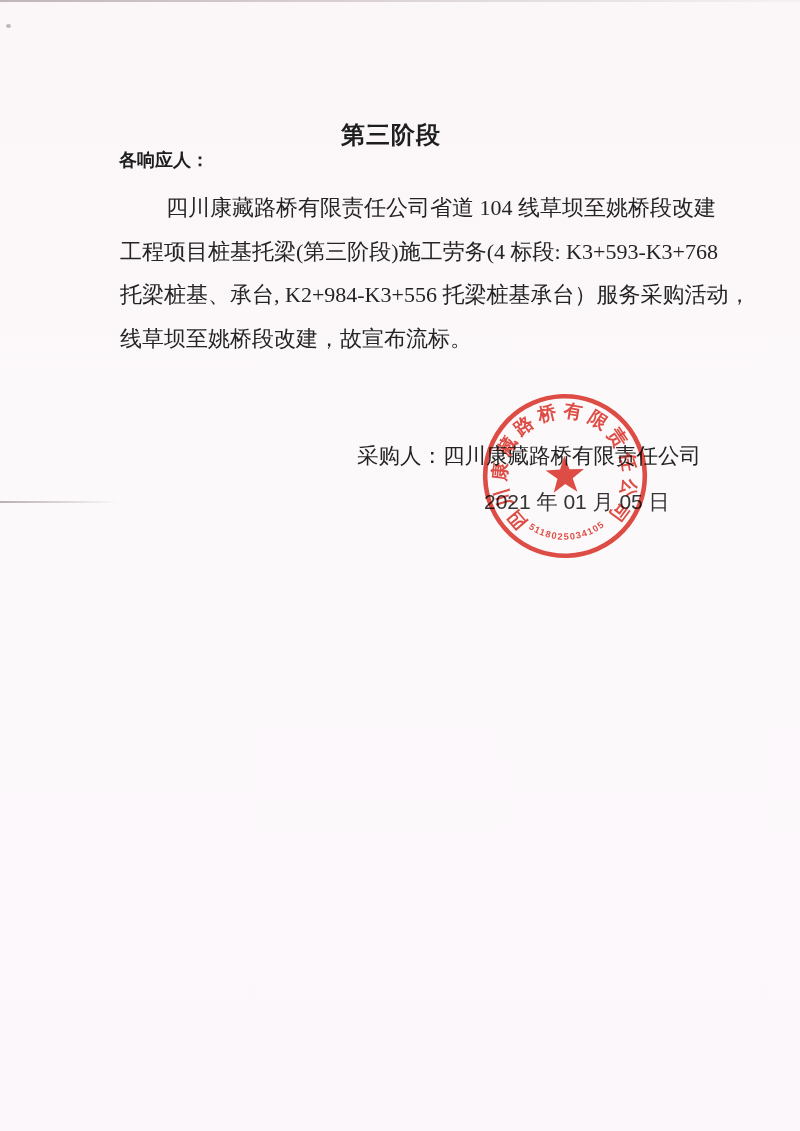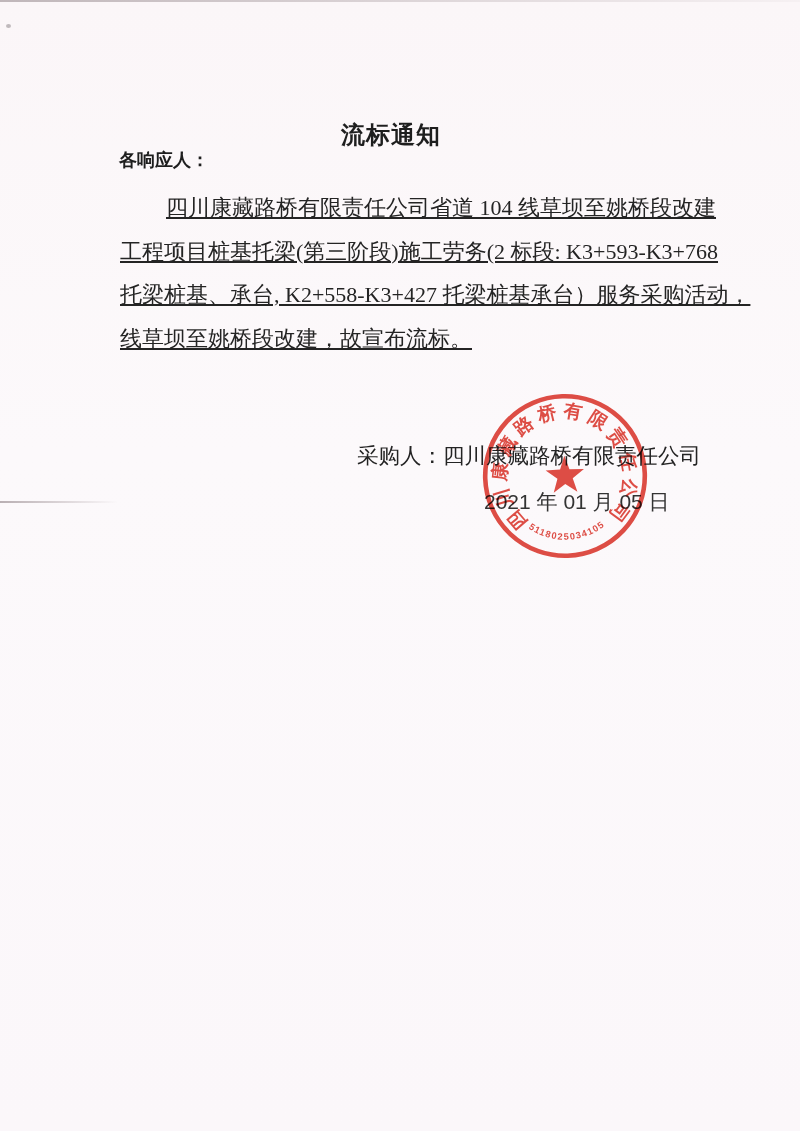--- a/index.html
+++ b/index.html
@@ -54,21 +54,21 @@
     color: #1e1e1e;
   }
   .body-para {
     position: absolute;
     top: 186px; left: 120px;
     width: 572px;
     font-size: 22px;
     line-height: 43.5px;
     color: #242424;
   }
-  .body-line { white-space: nowrap; text-decoration: underline; }
+  .body-line { white-space: nowrap; }
   .body-line.indent { text-indent: 46px; }
   .sig-line {
     position: absolute;
     top: 441px; left: 357px;
     font-size: 21.5px;
     color: #242424;
     white-space: nowrap;
   }
   .date-line {
     position: absolute;
@@ -100,28 +100,28 @@
   }
 </style>
 </head>
 <body>
 
 <div class="page">
 
   <div class="top-edge-line"></div>
   <div class="speck"></div>
 
-  <h1 class="doc-title">流标通知</h1>
+  <h1 class="doc-title">第三阶段</h1>
 
   <div class="salutation">各响应人：</div>
 
   <div class="body-para">
     <div class="body-line indent">四川康藏路桥有限责任公司省道 104 线草坝至姚桥段改建</div>
-    <div class="body-line">工程项目桩基托梁(第三阶段)施工劳务(2 标段: K3+593-K3+768</div>
-    <div class="body-line">托梁桩基、承台, K2+558-K3+427 托梁桩基承台）服务采购活动，</div>
+    <div class="body-line">工程项目桩基托梁(第三阶段)施工劳务(4 标段: K3+593-K3+768</div>
+    <div class="body-line">托梁桩基、承台, K2+984-K3+556 托梁桩基承台）服务采购活动，</div>
     <div class="body-line">线草坝至姚桥段改建，故宣布流标。</div>
   </div>
 
   <div class="sig-line">采购人：四川康藏路桥有限责任公司</div>
 
   <div class="date-line">2021 年 01 月 05 日</div>
 
   <svg class="seal" viewBox="0 0 200 200" aria-hidden="true">
     <defs>
       <path id="seal-arc-top" d="M 53.2 152 A 70 70 0 1 1 146.8 152" fill="none"></path>

